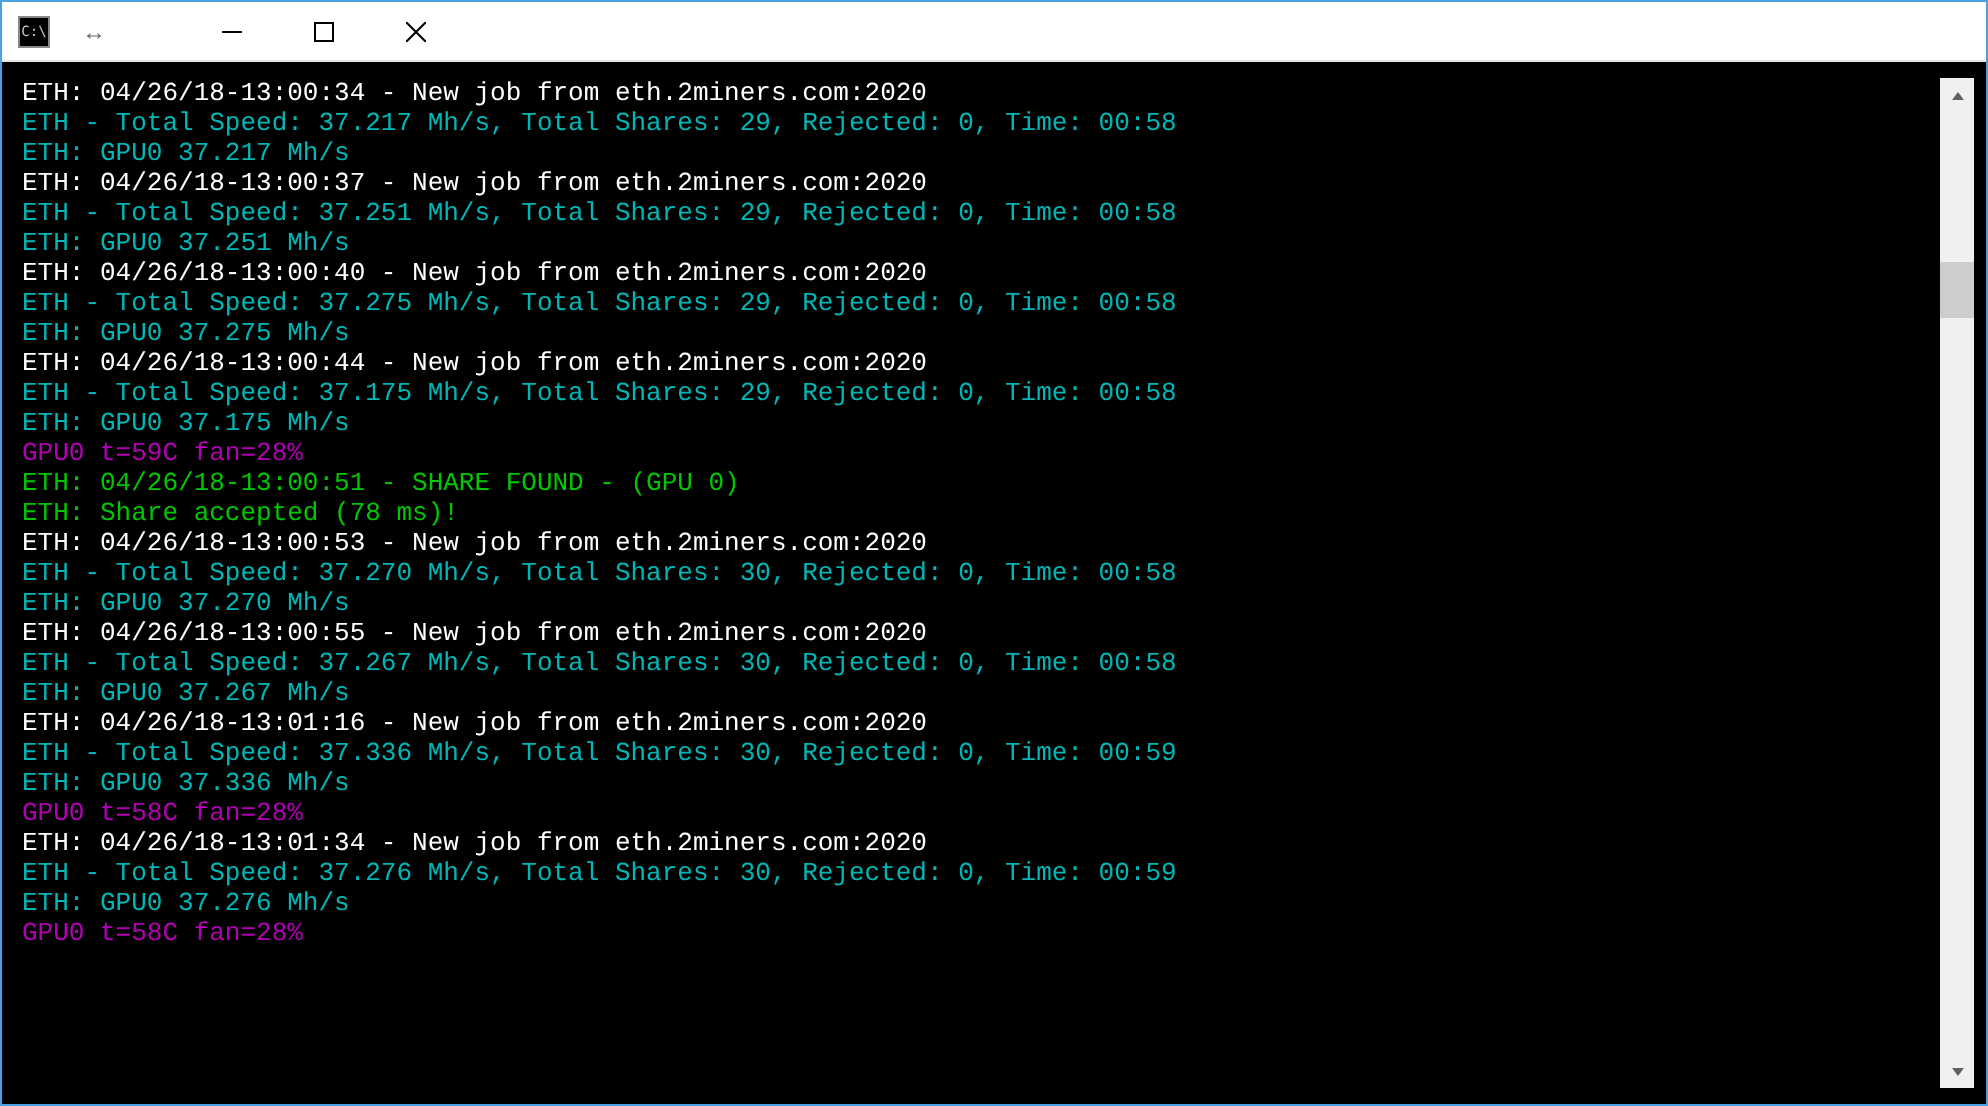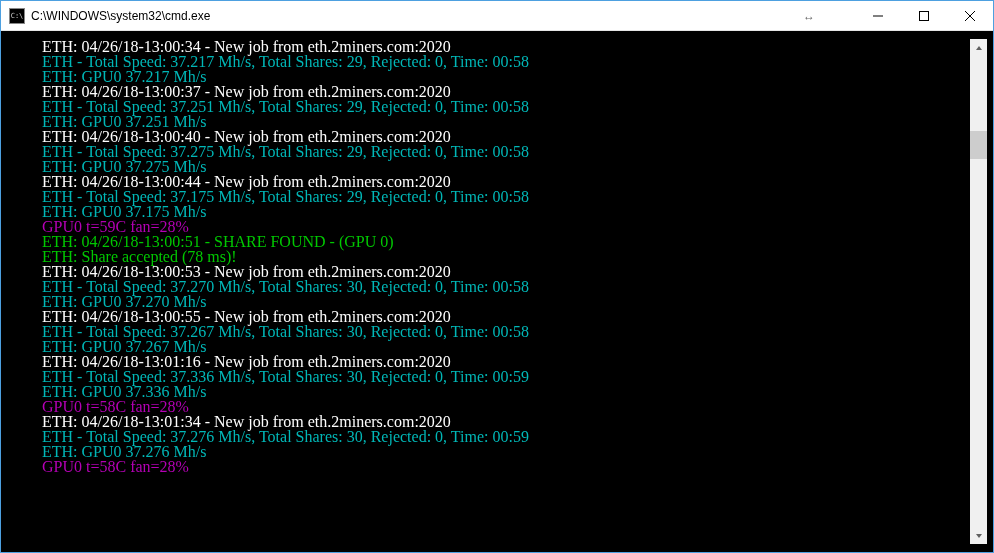--- a/index.html
+++ b/index.html
@@ -70,27 +70,26 @@
     .win-btn svg { width: 10px; height: 10px; }
     .console-body {
       flex: 1;
       background: #000000;
       padding: 8px 6px 8px 10px;
       overflow: hidden;
       display: flex;
     }
     .console-content {
       flex: 1;
-      font-family: Liberation Serif, serif;
-      font-size: 16px;
+      font-family: Liberation Mono, monospace;
+      font-size: 13px;
       line-height: 15px;
       white-space: pre;
       color: #ffffff;
       overflow: hidden;
-      margin-left: 31px;
     }
     .scrollbar {
       width: 17px;
       background: #f0f0f0;
       position: relative;
       display: flex;
       flex-direction: column;
     }
     .sb-btn {
       height: 17px;
@@ -118,21 +117,20 @@
     .c-mag   { color: #b400b4; }
     .c-green { color: #00c800; }
   </style>
 </head>
 <body>
 
 <div class="window">
 
   <div class="titlebar">
     <div class="title-icon">C:\</div>
-    <div class="title-text">C:\WINDOWS\system32\cmd.exe</div>
     <div class="resize-indicator">↔</div>
     <div class="window-controls">
       <button class="win-btn" aria-label="Minimize">
         <svg viewBox="0 0 10 10">
             <line x1="0" y1="5" x2="10" y2="5" stroke="#000" stroke-width="1"></line>
           </svg>
       </button>
       <button class="win-btn" aria-label="Maximize">
         <svg viewBox="0 0 10 10">
             <rect x="0.5" y="0.5" width="9" height="9" fill="none" stroke="#000" stroke-width="1"></rect>

